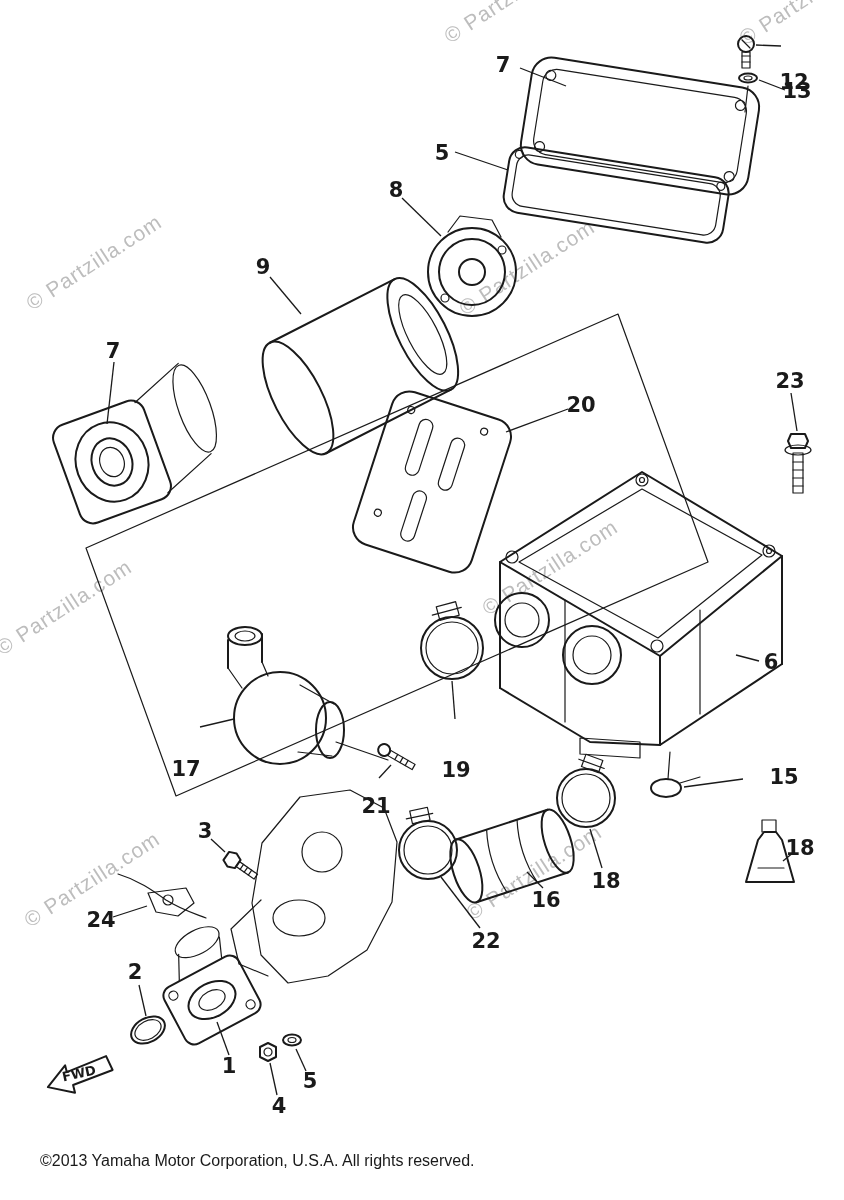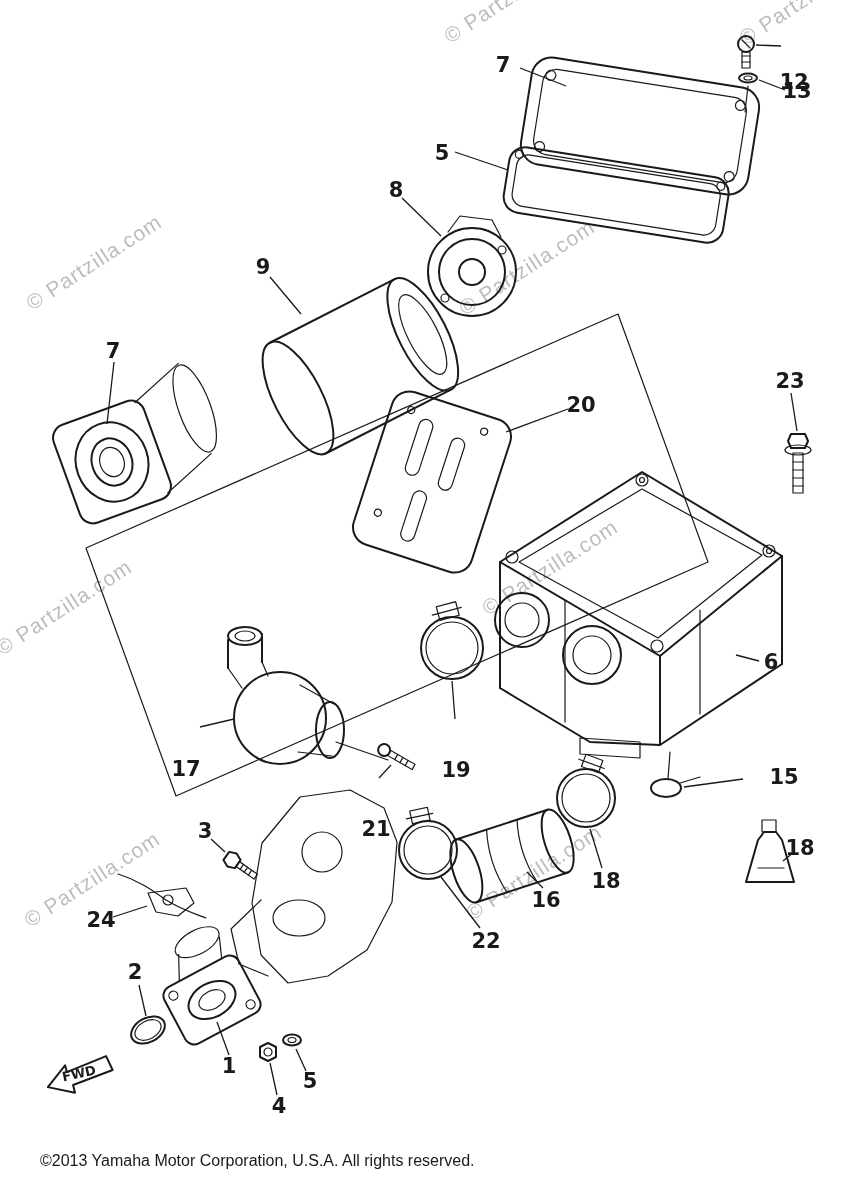--- a/index.html
+++ b/index.html
@@ -304,21 +304,21 @@
       <div class="callout" style="left: 442px; top: 153px;">5</div>
       <div class="callout" style="left: 794px; top: 46px; margin-top: 36px;">12</div>
       <div class="callout" style="left: 797px; top: 91px;">13</div>
       <div class="callout" style="left: 800px; top: 848px;">18</div>
       <div class="callout" style="left: 784px; top: 777px;">15</div>
       <div class="callout" style="left: 546px; top: 900px;">16</div>
       <div class="callout" style="left: 186px; top: 769px;">17</div>
       <div class="callout" style="left: 606px; top: 881px;">18</div>
       <div class="callout" style="left: 456px; top: 770px;">19</div>
       <div class="callout" style="left: 581px; top: 405px;">20</div>
-      <div class="callout" style="left: 376px; top: 829px;">21</div>
+      <div class="callout" style="left: 376px; top: 806px;">21</div>
       <div class="callout" style="left: 486px; top: 941px;">22</div>
       <div class="callout" style="left: 790px; top: 381px;">23</div>
       <div class="callout" style="left: 101px; top: 920px;">24</div>
     </div>
 
   <span class="fwd">FWD</span>
   <div class="footer">©2013 Yamaha Motor Corporation, U.S.A. All rights reserved.</div>
 </div>
 
 </body></html>

